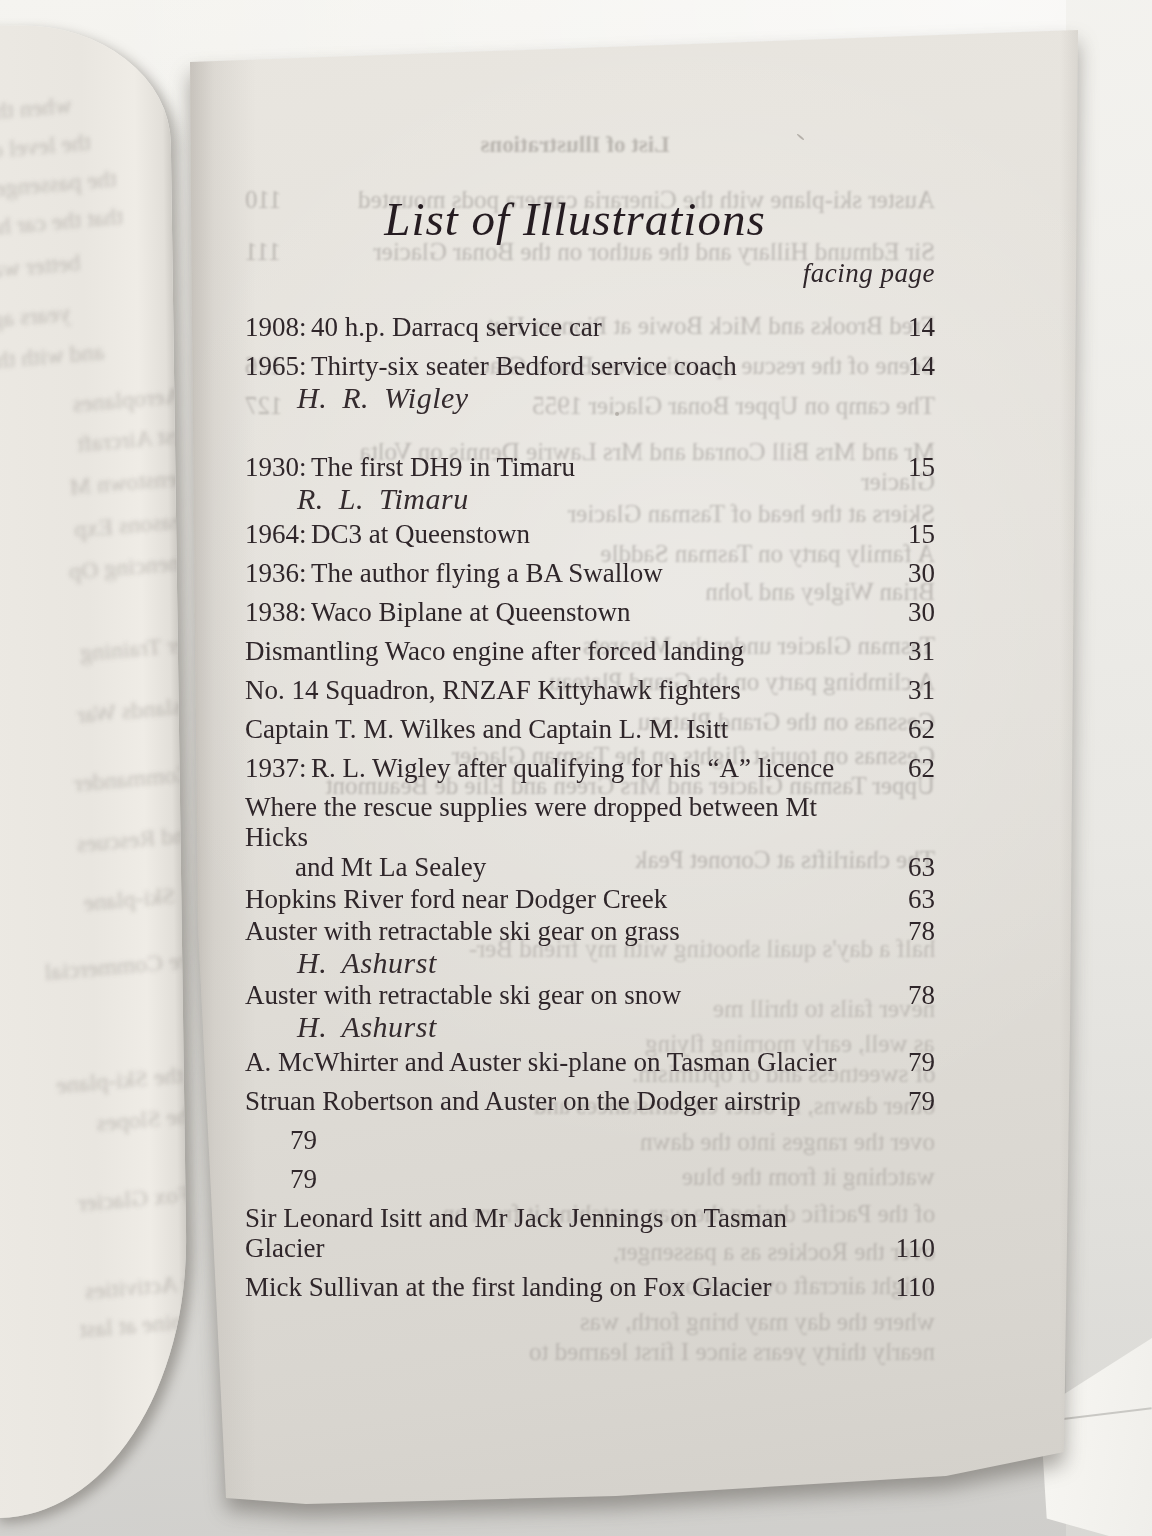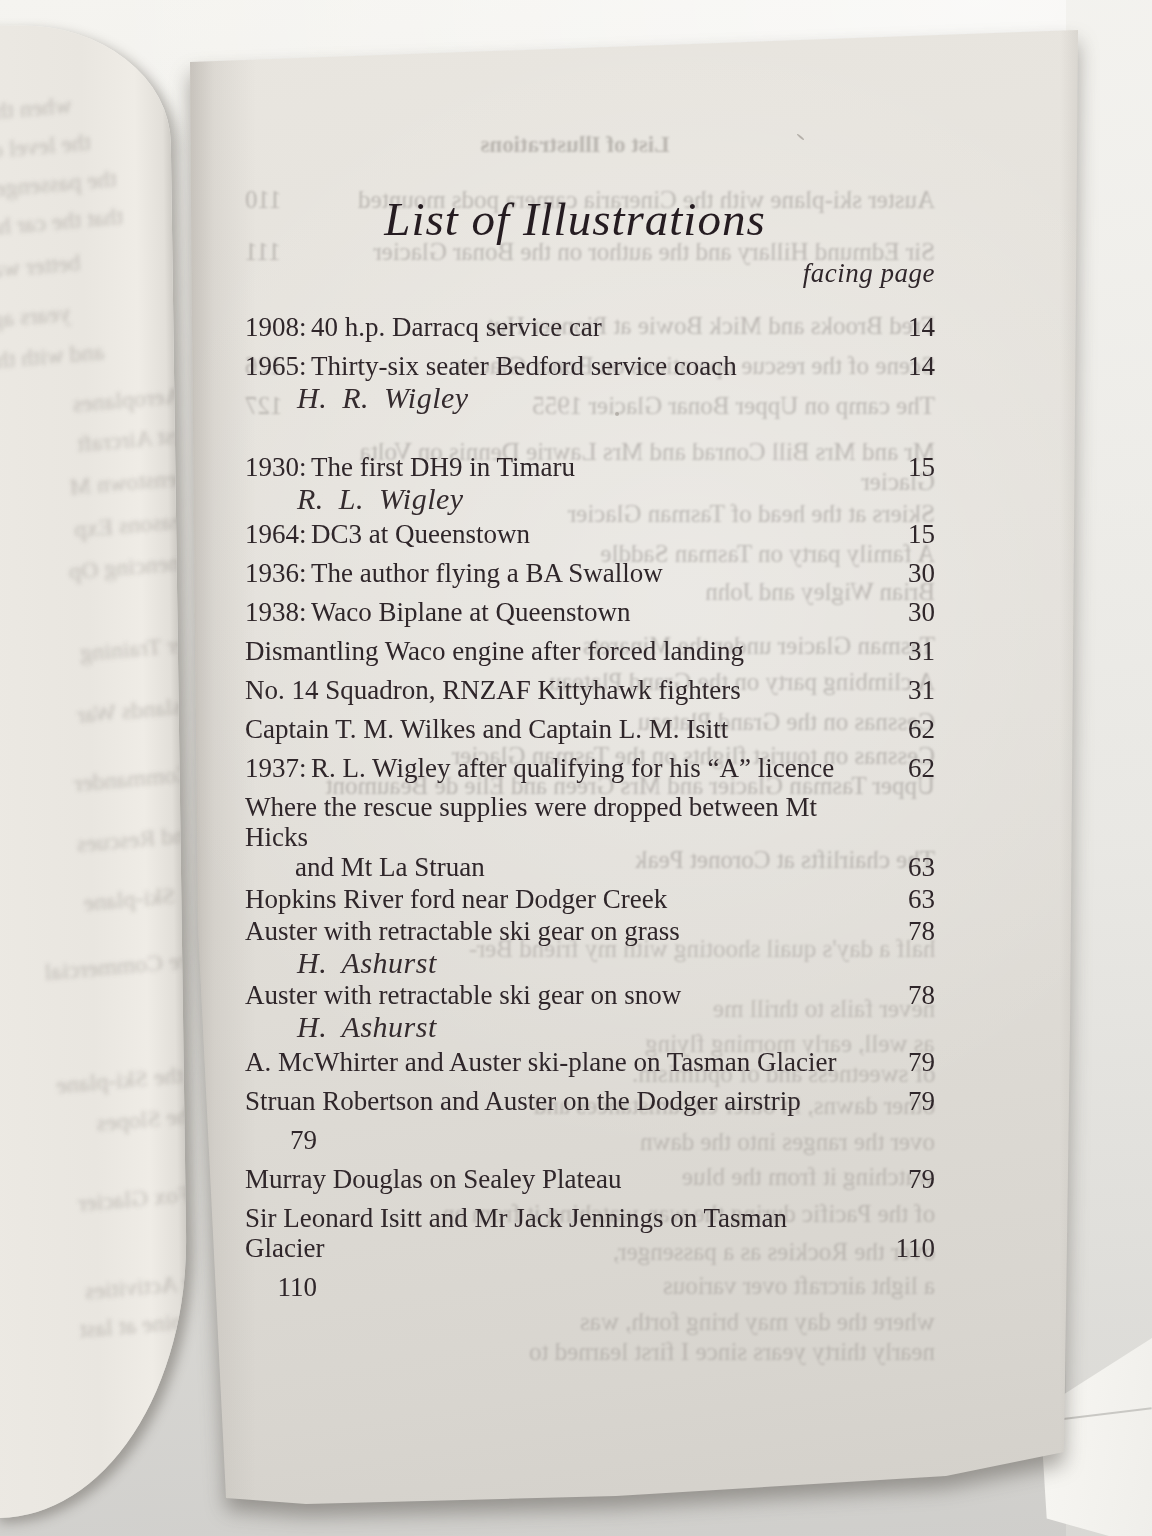--- a/index.html
+++ b/index.html
@@ -191,21 +191,21 @@
             </div>
             <div class="num">14</div>
           </div>
           <div class="credit">H. R. Wigley</div>
           <div class="row gap-large">
             <div class="text">
               <div class="line1"><span class="year">1930:</span>The first DH9 in Timaru</div>
             </div>
             <div class="num">15</div>
           </div>
-          <div class="credit">R. L. Wigley</div>
+          <div class="credit">R. L. Timaru</div>
           <div class="row">
             <div class="text">
               <div class="line1"><span class="year">1964:</span>DC3 at Queenstown</div>
             </div>
             <div class="num">15</div>
           </div>
           <div class="row">
             <div class="text">
               <div class="line1"><span class="year">1936:</span>The author flying a BA Swallow</div>
             </div>
@@ -237,21 +237,21 @@
           </div>
           <div class="row">
             <div class="text">
               <div class="line1"><span class="year">1937:</span>R. L. Wigley after qualifying for his “A” licence</div>
             </div>
             <div class="num">62</div>
           </div>
           <div class="row">
             <div class="text">
               <div class="line1">Where the rescue supplies were dropped between Mt Hicks</div>
-              <div class="line2">and Mt La Struan</div>
+              <div class="line2">and Mt La Sealey</div>
             </div>
             <div class="num">63</div>
           </div>
           <div class="row gap-tight">
             <div class="text">
               <div class="line1">Hopkins River ford near Dodger Creek</div>
             </div>
             <div class="num">63</div>
           </div>
           <div class="row gap-tight">
@@ -277,32 +277,32 @@
           <div class="row">
             <div class="text">
               <div class="line1">Struan Robertson and Auster on the Dodger airstrip</div>
             </div>
             <div class="num">79</div>
           </div>
           <div class="row">
             <div class="num">79</div>
           </div>
           <div class="row">
-            <div class="text">
-              <div class="line1">Murray Douglas on Sealey Plateau</div>
-            </div>
             <div class="num">79</div>
           </div>
           <div class="row">
             <div class="text">
               <div class="line1">Sir Leonard Isitt and Mr Jack Jennings on Tasman Glacier</div>
             </div>
             <div class="num">110</div>
           </div>
           <div class="row">
+            <div class="text">
+              <div class="line1">Mick Sullivan at the first landing on Fox Glacier</div>
+            </div>
             <div class="num">110</div>
           </div>
         </div>
 
       <div class="speck" style="left:429px;top:384px;width:4px;height:4px;opacity:.5;"></div>
       <div class="speck" style="left:610px;top:108px;width:9px;height:2px;opacity:.55;transform:rotate(40deg);"></div>
 
       <div class="gutter-shade"></div>
       <div class="edge-shade"></div>
     </div>

